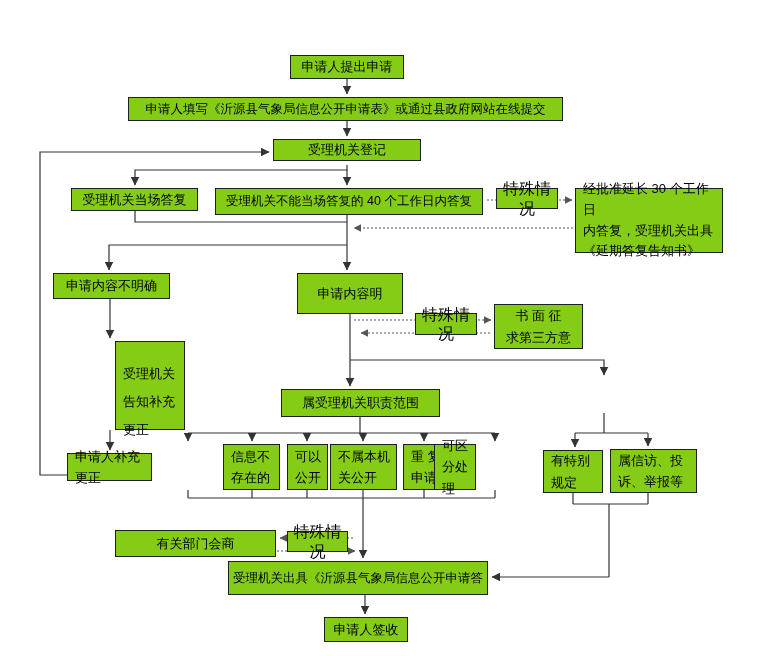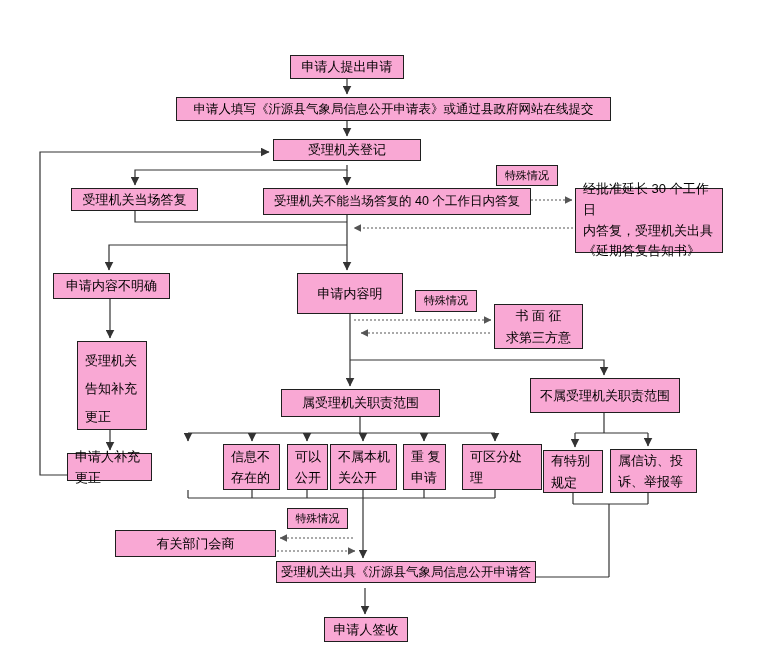--- a/index.html
+++ b/index.html
@@ -2,32 +2,32 @@
 <html><head>
 <meta charset="utf-8">
 <style>
   html,body{margin:0;padding:0;background:#ffffff;}
   #stage{
     position:relative;width:763px;height:656px;background:#ffffff;overflow:hidden;
     font-family:"Liberation Sans","DejaVu Sans",sans-serif;color:#000;
   }
   #connectors{position:absolute;left:0;top:0;width:763px;height:656px;}
   .node{
-    position:absolute;box-sizing:border-box;border:1px solid #1f1f1f;background:#f9a8d4;
+    position:absolute;box-sizing:border-box;border:1px solid #1f1f1f;background:#84cc16;
     display:flex;align-items:center;justify-content:center;text-align:center;
     font-size:13px;line-height:1.5;z-index:2;
   }
   .pre{white-space:pre-line;}
   .la{justify-content:flex-start;text-align:left;padding-left:7px;padding-right:3px;}
-  .ta{align-items:flex-start;padding-top:5px;}
+  .ta{align-items:flex-start;padding-top:18px;margin-left:38px;}
   .lh16{line-height:1.6;}
   .lh17{line-height:1.65;}
   .lh21{line-height:2.15;}
-  .small{font-size:11px;line-height:1.2;}
-  .tight{font-size:12.5px;margin-left:48px;}
+  .small{font-size:16px;line-height:1.2;margin-top:23px;}
+  .tight{font-size:12.5px;}
 </style>
 </head>
 <body>
 
 <div id="stage">
 
   <svg id="connectors" viewBox="0 0 763 656" xmlns="http://www.w3.org/2000/svg">
     <defs>
       <marker id="arrD" viewBox="0 0 8 8" refX="7.5" refY="4" markerWidth="7.5" markerHeight="7.5" orient="auto">
         <path d="M0,0 L8,4 L0,8 Z" fill="#333333"></path>
@@ -109,45 +109,44 @@
 
   <div class="node pre la ta lh21" style="left:77px;top:341px;width:70px;height:89px">受理机关
 告知补充
 更正</div>
 
   <div class="node pre la lh17" style="left:67px;top:453px;width:85px;height:28px">申请人补充
 更正</div>
 
   <div class="node" style="left:281px;top:389px;width:159px;height:28px">属受理机关职责范围</div>
 
-  <div class="node" style="left:530px;top:378px;width:150px;height:35px">不属受理机关职责范围</div>
 
 
   <div class="node pre la lh17" style="left:223px;top:444px;width:57px;height:46px">信息不
 存在的</div>
 
   <div class="node pre la lh17" style="left:287px;top:444px;width:41px;height:46px">可以
 公开</div>
 
   <div class="node pre la lh17" style="left:330px;top:444px;width:67px;height:46px">不属本机
 关公开</div>
 
   <div class="node pre la lh17" style="left:403px;top:444px;width:43px;height:46px">重 复
 申请</div>
 
-  <div class="node pre la lh17" style="left:462px;top:444px;width:80px;height:46px">可区分处
+  <div class="node pre la lh17" style="left:434px;top:444px;width:42px;height:46px">可区分处
 理</div>
 
   <div class="node small" style="left:287px;top:508px;width:61px;height:21px">特殊情况</div>
 
   <div class="node pre la lh17" style="left:543px;top:450px;width:60px;height:43px">有特别
 规定</div>
 
   <div class="node pre la lh17" style="left:610px;top:449px;width:87px;height:44px">属信访、投
 诉、举报等</div>
 
   <div class="node" style="left:115px;top:530px;width:161px;height:27px">有关部门会商</div>
 
-  <div class="node tight" style="left:228px;top:561px;width:260px;height:22px">受理机关出具《沂源县气象局信息公开申请答</div>
+  <div class="node tight" style="left:228px;top:561px;width:260px;height:34px">受理机关出具《沂源县气象局信息公开申请答</div>
 
   <div class="node" style="left:324px;top:617px;width:84px;height:25px">申请人签收</div>
 
 </div>
 
 </body></html>

